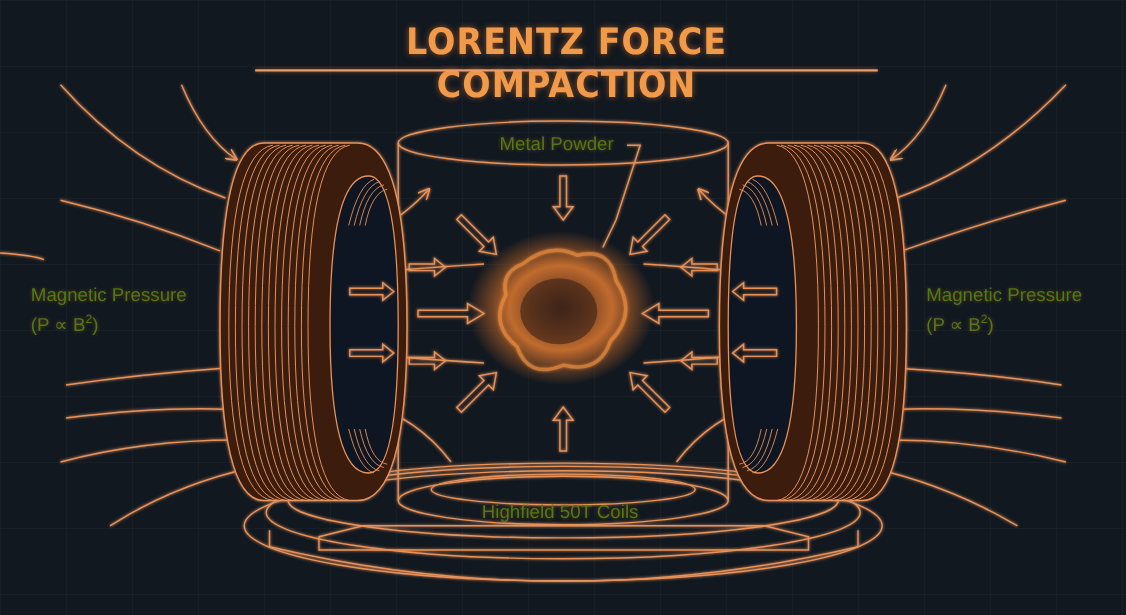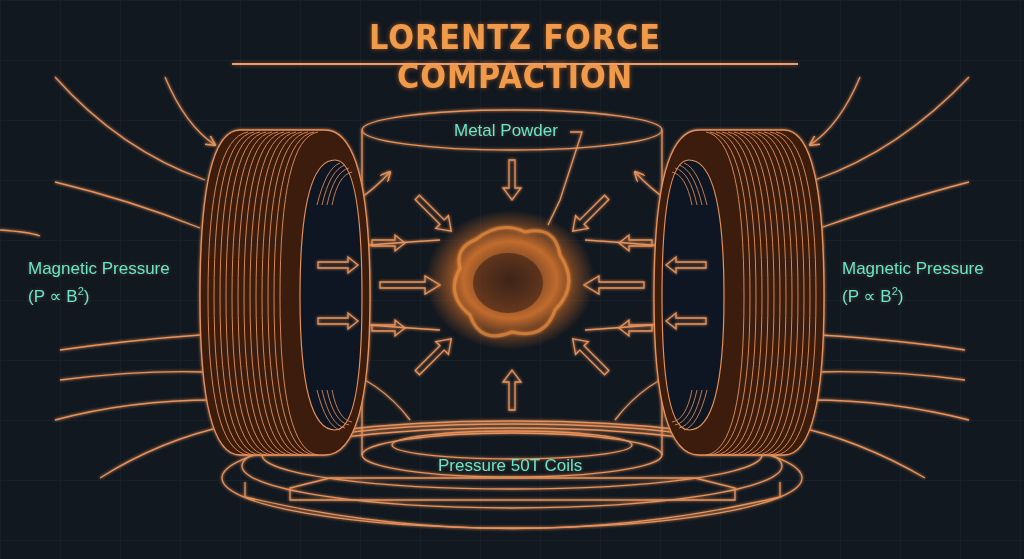--- a/index.html
+++ b/index.html
@@ -6,21 +6,21 @@
   body { width:1024px; height:559px; background:#111820; overflow:hidden; position:relative; font-family:"Liberation Sans", sans-serif; }
   .grid { position:absolute; inset:0; background-image:
       linear-gradient(rgba(60,80,100,0.12) 1px, transparent 1px),
       linear-gradient(90deg, rgba(60,80,100,0.12) 1px, transparent 1px);
     background-size:60px 60px; }
   svg.art { position:absolute; left:0; top:0; }
   .title { position:absolute; left:230px; top:18px; width:570px; text-align:center;
     font-family:"DejaVu Sans", sans-serif; font-weight:bold; font-size:33px; letter-spacing:1px;
     color:#f09a4a; text-shadow:0 0 6px rgba(240,130,50,0.55); transform:scaleX(0.92); transform-origin:center; }
   .title-rule { position:absolute; left:232px; top:63px; width:566px; height:2px; background:#e8a070; box-shadow:0 0 4px rgba(240,130,50,0.6); }
-  .label { position:absolute; color:#5eead4; font-size:17px; line-height:22px; text-shadow:0 0 4px rgba(230,120,50,0.4); white-space:nowrap; }
+  .label { position:absolute; color:#4d7c0f; font-size:17px; line-height:22px; text-shadow:0 0 4px rgba(230,120,50,0.4); white-space:nowrap; }
   .label sup { font-size:11px; }
 </style>
 </head>
 <body>
 
 <div class="grid"></div>
 
 <svg class="art" width="1024" height="559" viewBox="0 0 1024 559">
   <defs>
     <filter id="glow" x="-20%" y="-20%" width="140%" height="140%">
@@ -161,13 +161,13 @@
   <div>Magnetic Pressure</div>
   <div><span>(P ∝ B</span><sup>2</sup><span>)</span></div>
 </div>
 
 <div class="label" style="left:842px; top:258px;">
   <div>Magnetic Pressure</div>
   <div><span>(P ∝ B</span><sup>2</sup><span>)</span></div>
 </div>
 
 <div class="label" style="left:454px; top:120px;">Metal Powder</div>
-<div class="label" style="left:438px; top:455px;">Pressure 50T Coils</div>
+<div class="label" style="left:438px; top:455px;">Highfield 50T Coils</div>
 
 </body></html>

